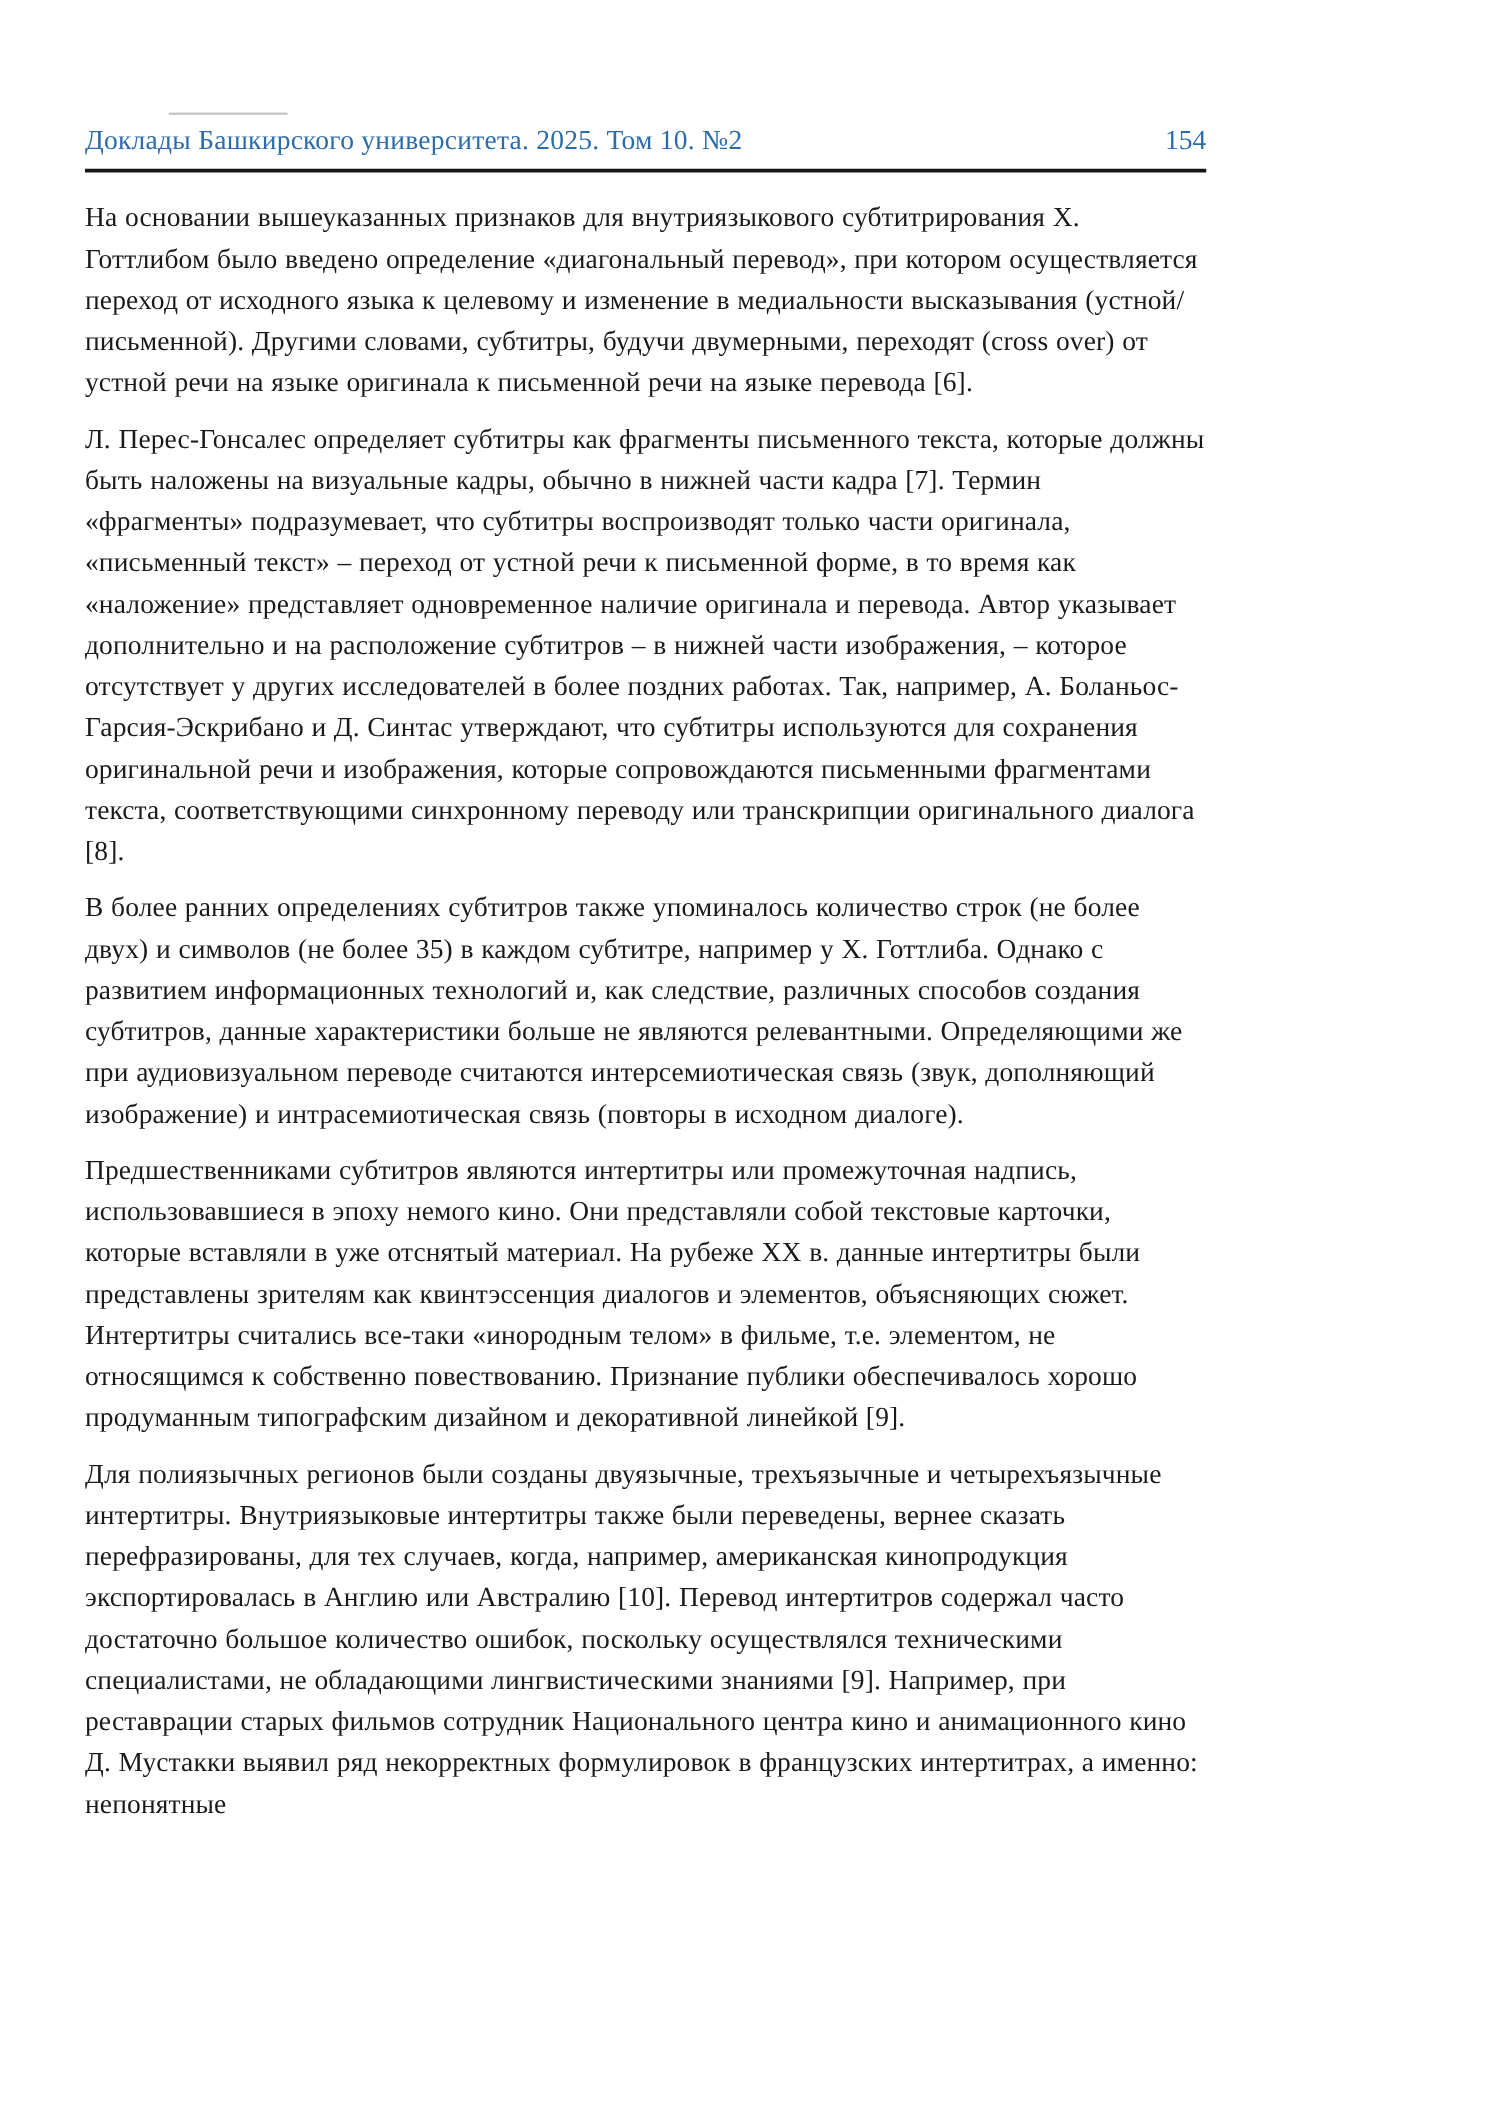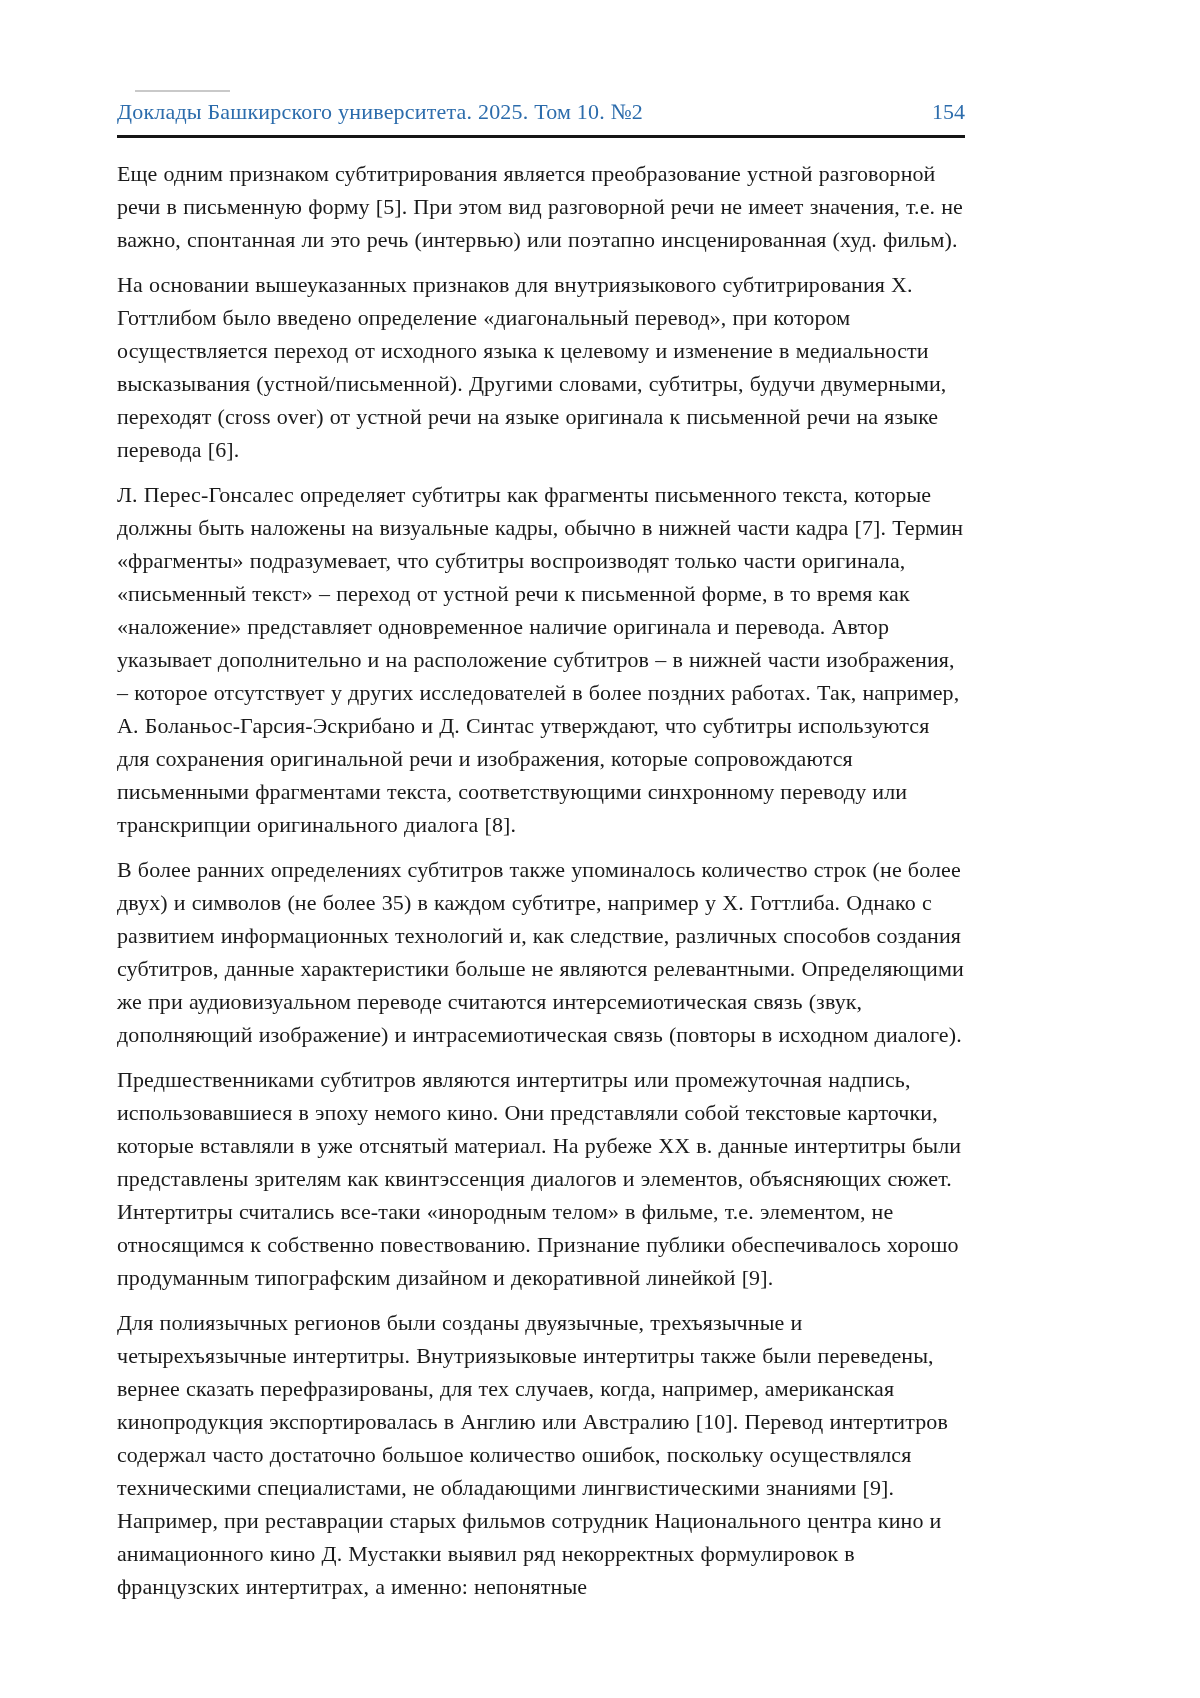--- a/index.html
+++ b/index.html
@@ -10,21 +10,21 @@
     height: 1698px;
     font-family: "Liberation Serif", "DejaVu Serif", serif;
     color: #1a1a1a;
     position: relative;
     overflow: hidden;
   }
   .page {
     width: 1200px;
     height: 1698px;
     background: #ffffff;
-    padding: 98px 235px 60px 117px; 
+    padding: 98px 235px 60px 68px; 
   }
   .header-bar {
     display: flex;
     justify-content: space-between;
     align-items: baseline;
     font-size: 22px;
     line-height: 28px;
     color: #2c6cac;
   }
   .journal-title { letter-spacing: 0.2px; }
@@ -63,20 +63,19 @@
   <div class="scan-artifact"></div>
 
   <div class="header-bar">
     <span class="journal-title">Доклады Башкирского университета. 2025. Том 10. №2</span>
     <span class="page-number">154</span>
   </div>
 
   <div class="divider"></div>
 
   <div class="content">
-    <p>Еще одним признаком субтитрирования является преобразование устной разговорной речи в письменную форму [5]. При этом вид разговорной речи не имеет значения, т.е. не важно, спонтанная ли это речь (интервью) или поэтапно инсценированная (худ. фильм).</p>
     <p>На основании вышеуказанных признаков для внутриязыкового субтитрирования Х. Готтлибом было введено определение «диагональный перевод», при котором осуществляется переход от исходного языка к целевому и изменение в медиальности высказывания (устной/письменной). Другими словами, субтитры, будучи двумерными, переходят (cross over) от устной речи на языке оригинала к письменной речи на языке перевода [6].</p>
     <p>Л. Перес-Гонсалес определяет субтитры как фрагменты письменного текста, которые должны быть наложены на визуальные кадры, обычно в нижней части кадра [7]. Термин «фрагменты» подразумевает, что субтитры воспроизводят только части оригинала, «письменный текст» – переход от устной речи к письменной форме, в то время как «наложение» представляет одновременное наличие оригинала и перевода. Автор указывает дополнительно и на расположение субтитров – в нижней части изображения, – которое отсутствует у других исследователей в более поздних работах. Так, например, А. Боланьос-Гарсия-Эскрибано и Д. Синтас утверждают, что субтитры используются для сохранения оригинальной речи и изображения, которые сопровождаются письменными фрагментами текста, соответствующими синхронному переводу или транскрипции оригинального диалога [8].</p>
     <p>В более ранних определениях субтитров также упоминалось количество строк (не более двух) и символов (не более 35) в каждом субтитре, например у Х. Готтлиба. Однако с развитием информационных технологий и, как следствие, различных способов создания субтитров, данные характеристики больше не являются релевантными. Определяющими же при аудиовизуальном переводе считаются интерсемиотическая связь (звук, дополняющий изображение) и интрасемиотическая связь (повторы в исходном диалоге).</p>
     <p>Предшественниками субтитров являются интертитры или промежуточная надпись, использовавшиеся в эпоху немого кино. Они представляли собой текстовые карточки, которые вставляли в уже отснятый материал. На рубеже XX в. данные интертитры были представлены зрителям как квинтэссенция диалогов и элементов, объясняющих сюжет. Интертитры считались все-таки «инородным телом» в фильме, т.е. элементом, не относящимся к собственно повествованию. Признание публики обеспечивалось хорошо продуманным типографским дизайном и декоративной линейкой [9].</p>
     <p>Для полиязычных регионов были созданы двуязычные, трехъязычные и четырехъязычные интертитры. Внутриязыковые интертитры также были переведены, вернее сказать перефразированы, для тех случаев, когда, например, американская кинопродукция экспортировалась в Англию или Австралию [10]. Перевод интертитров содержал часто достаточно большое количество ошибок, поскольку осуществлялся техническими специалистами, не обладающими лингвистическими знаниями [9]. Например, при реставрации старых фильмов сотрудник Национального центра кино и анимационного кино Д. Мустакки выявил ряд некорректных формулировок в французских интертитрах, а именно: непонятные</p>
   </div>
 </div>
 
 </body></html>

